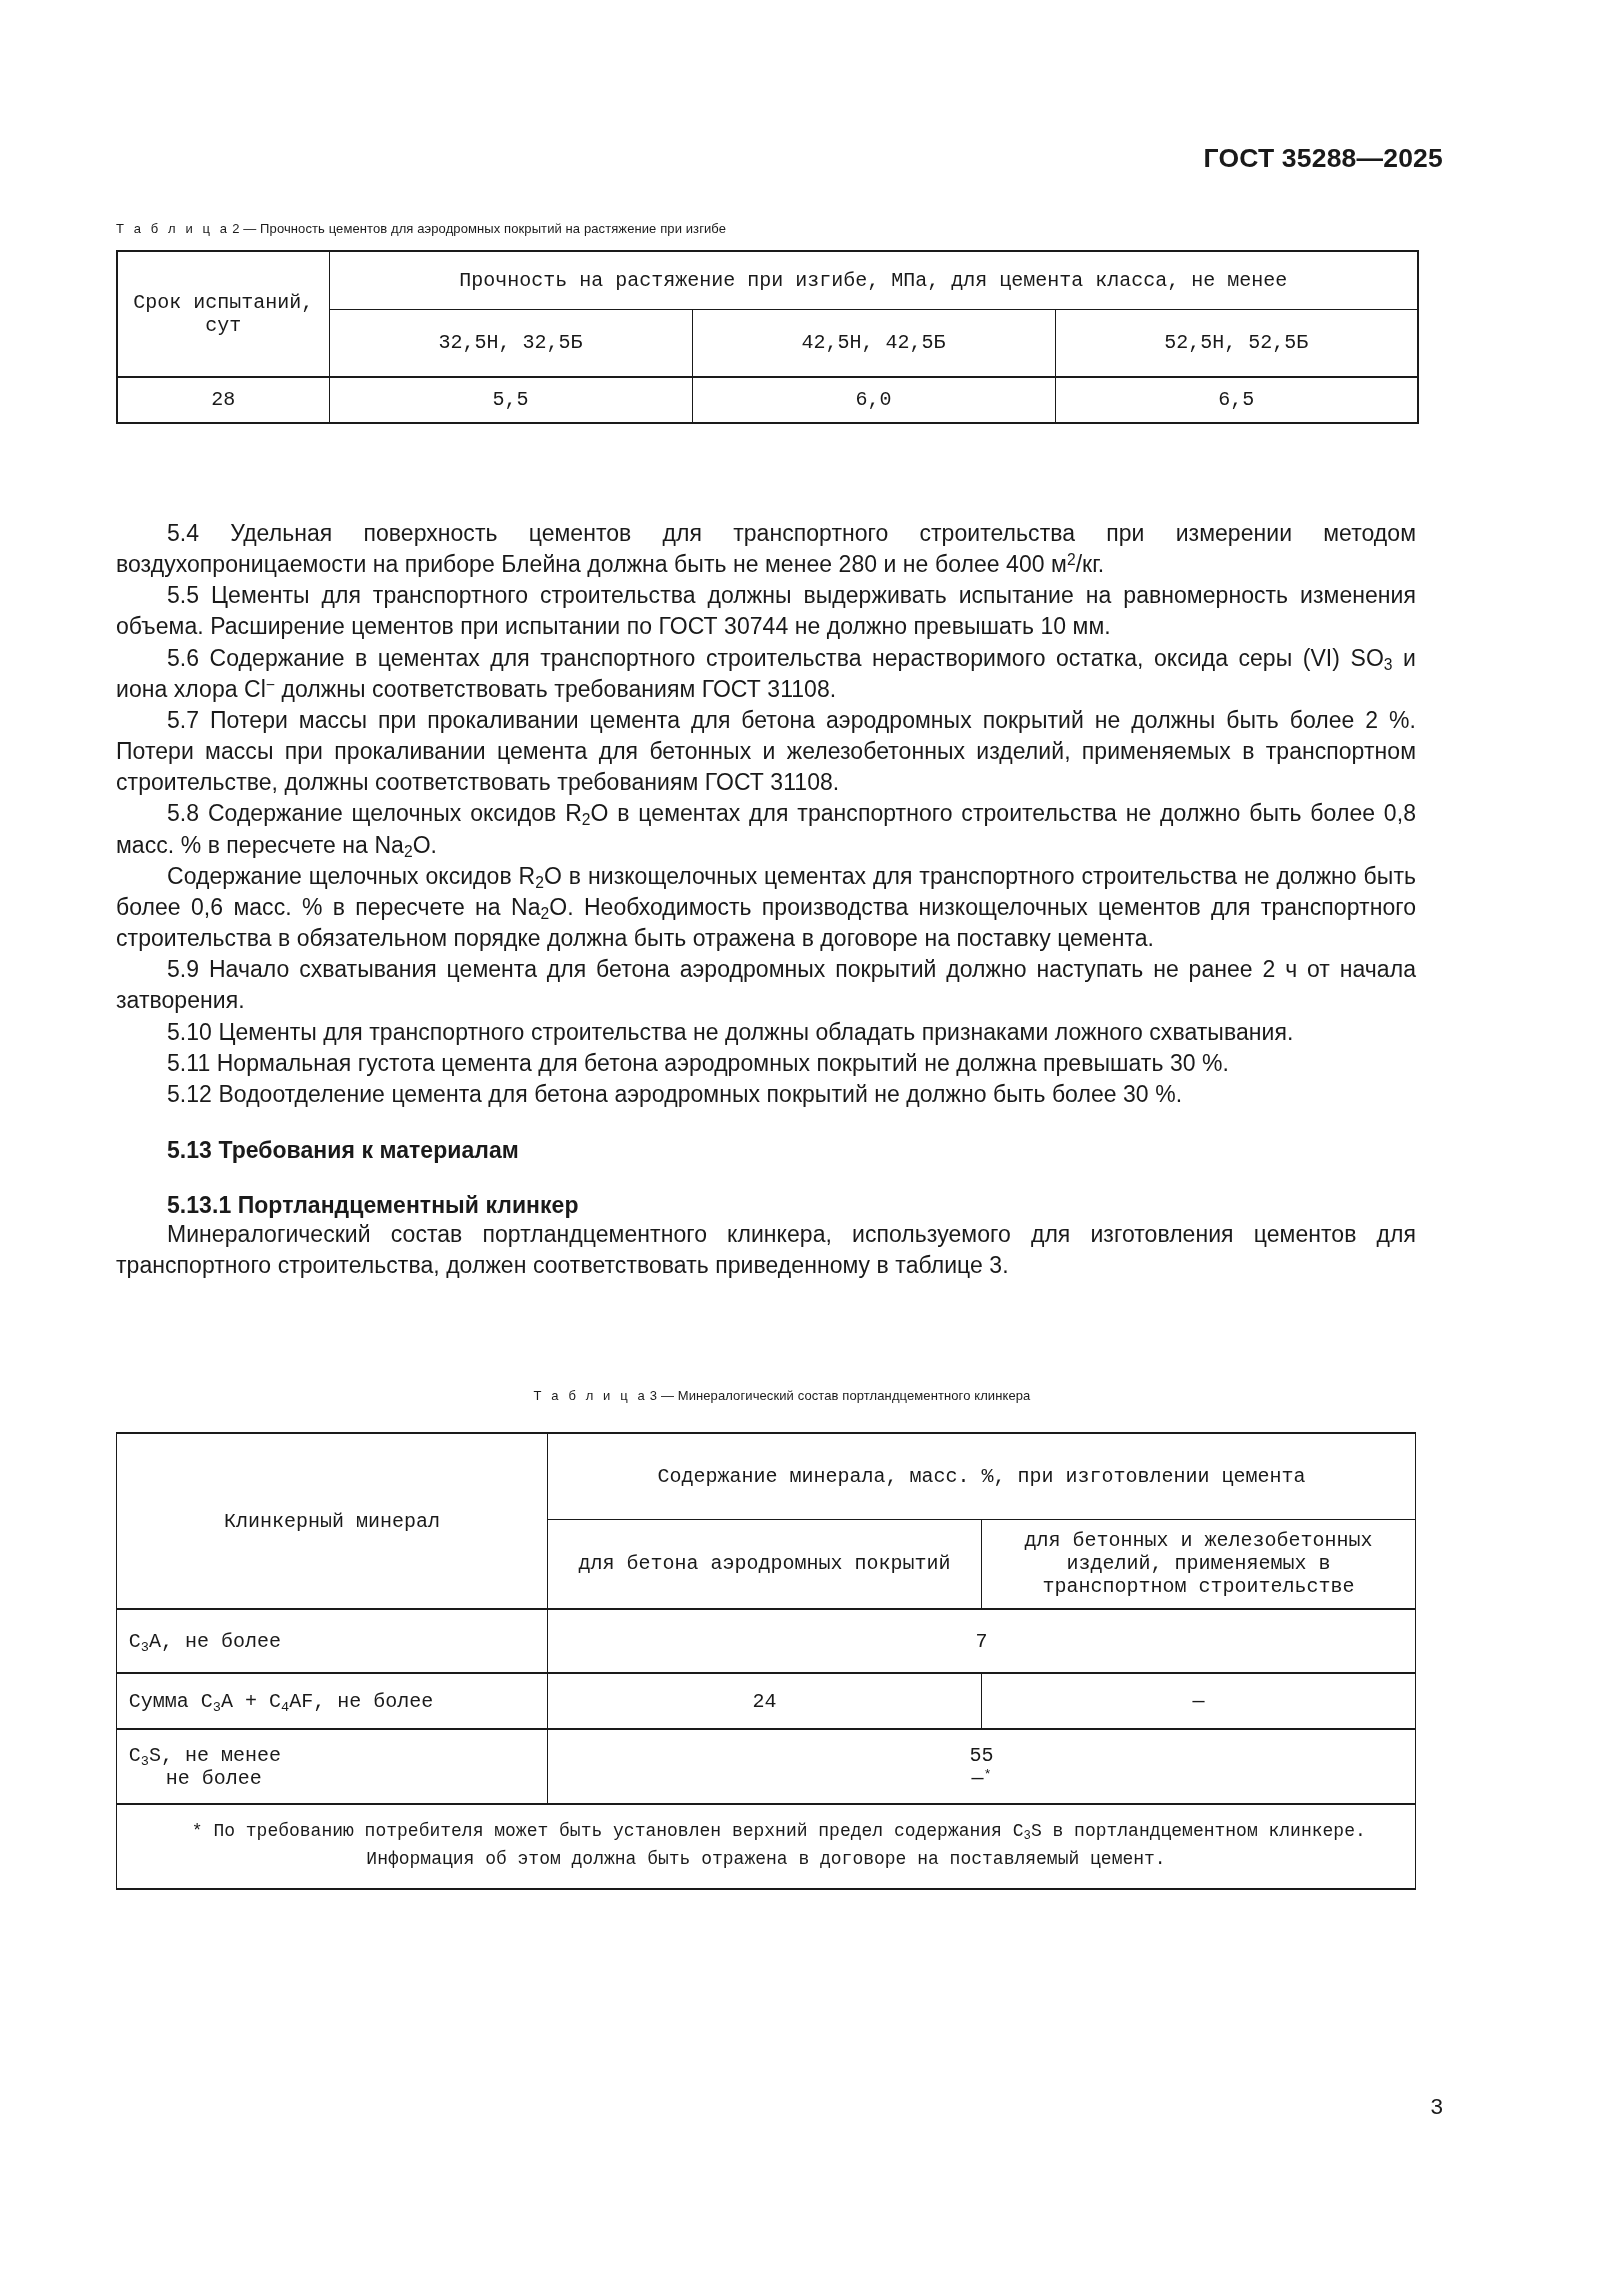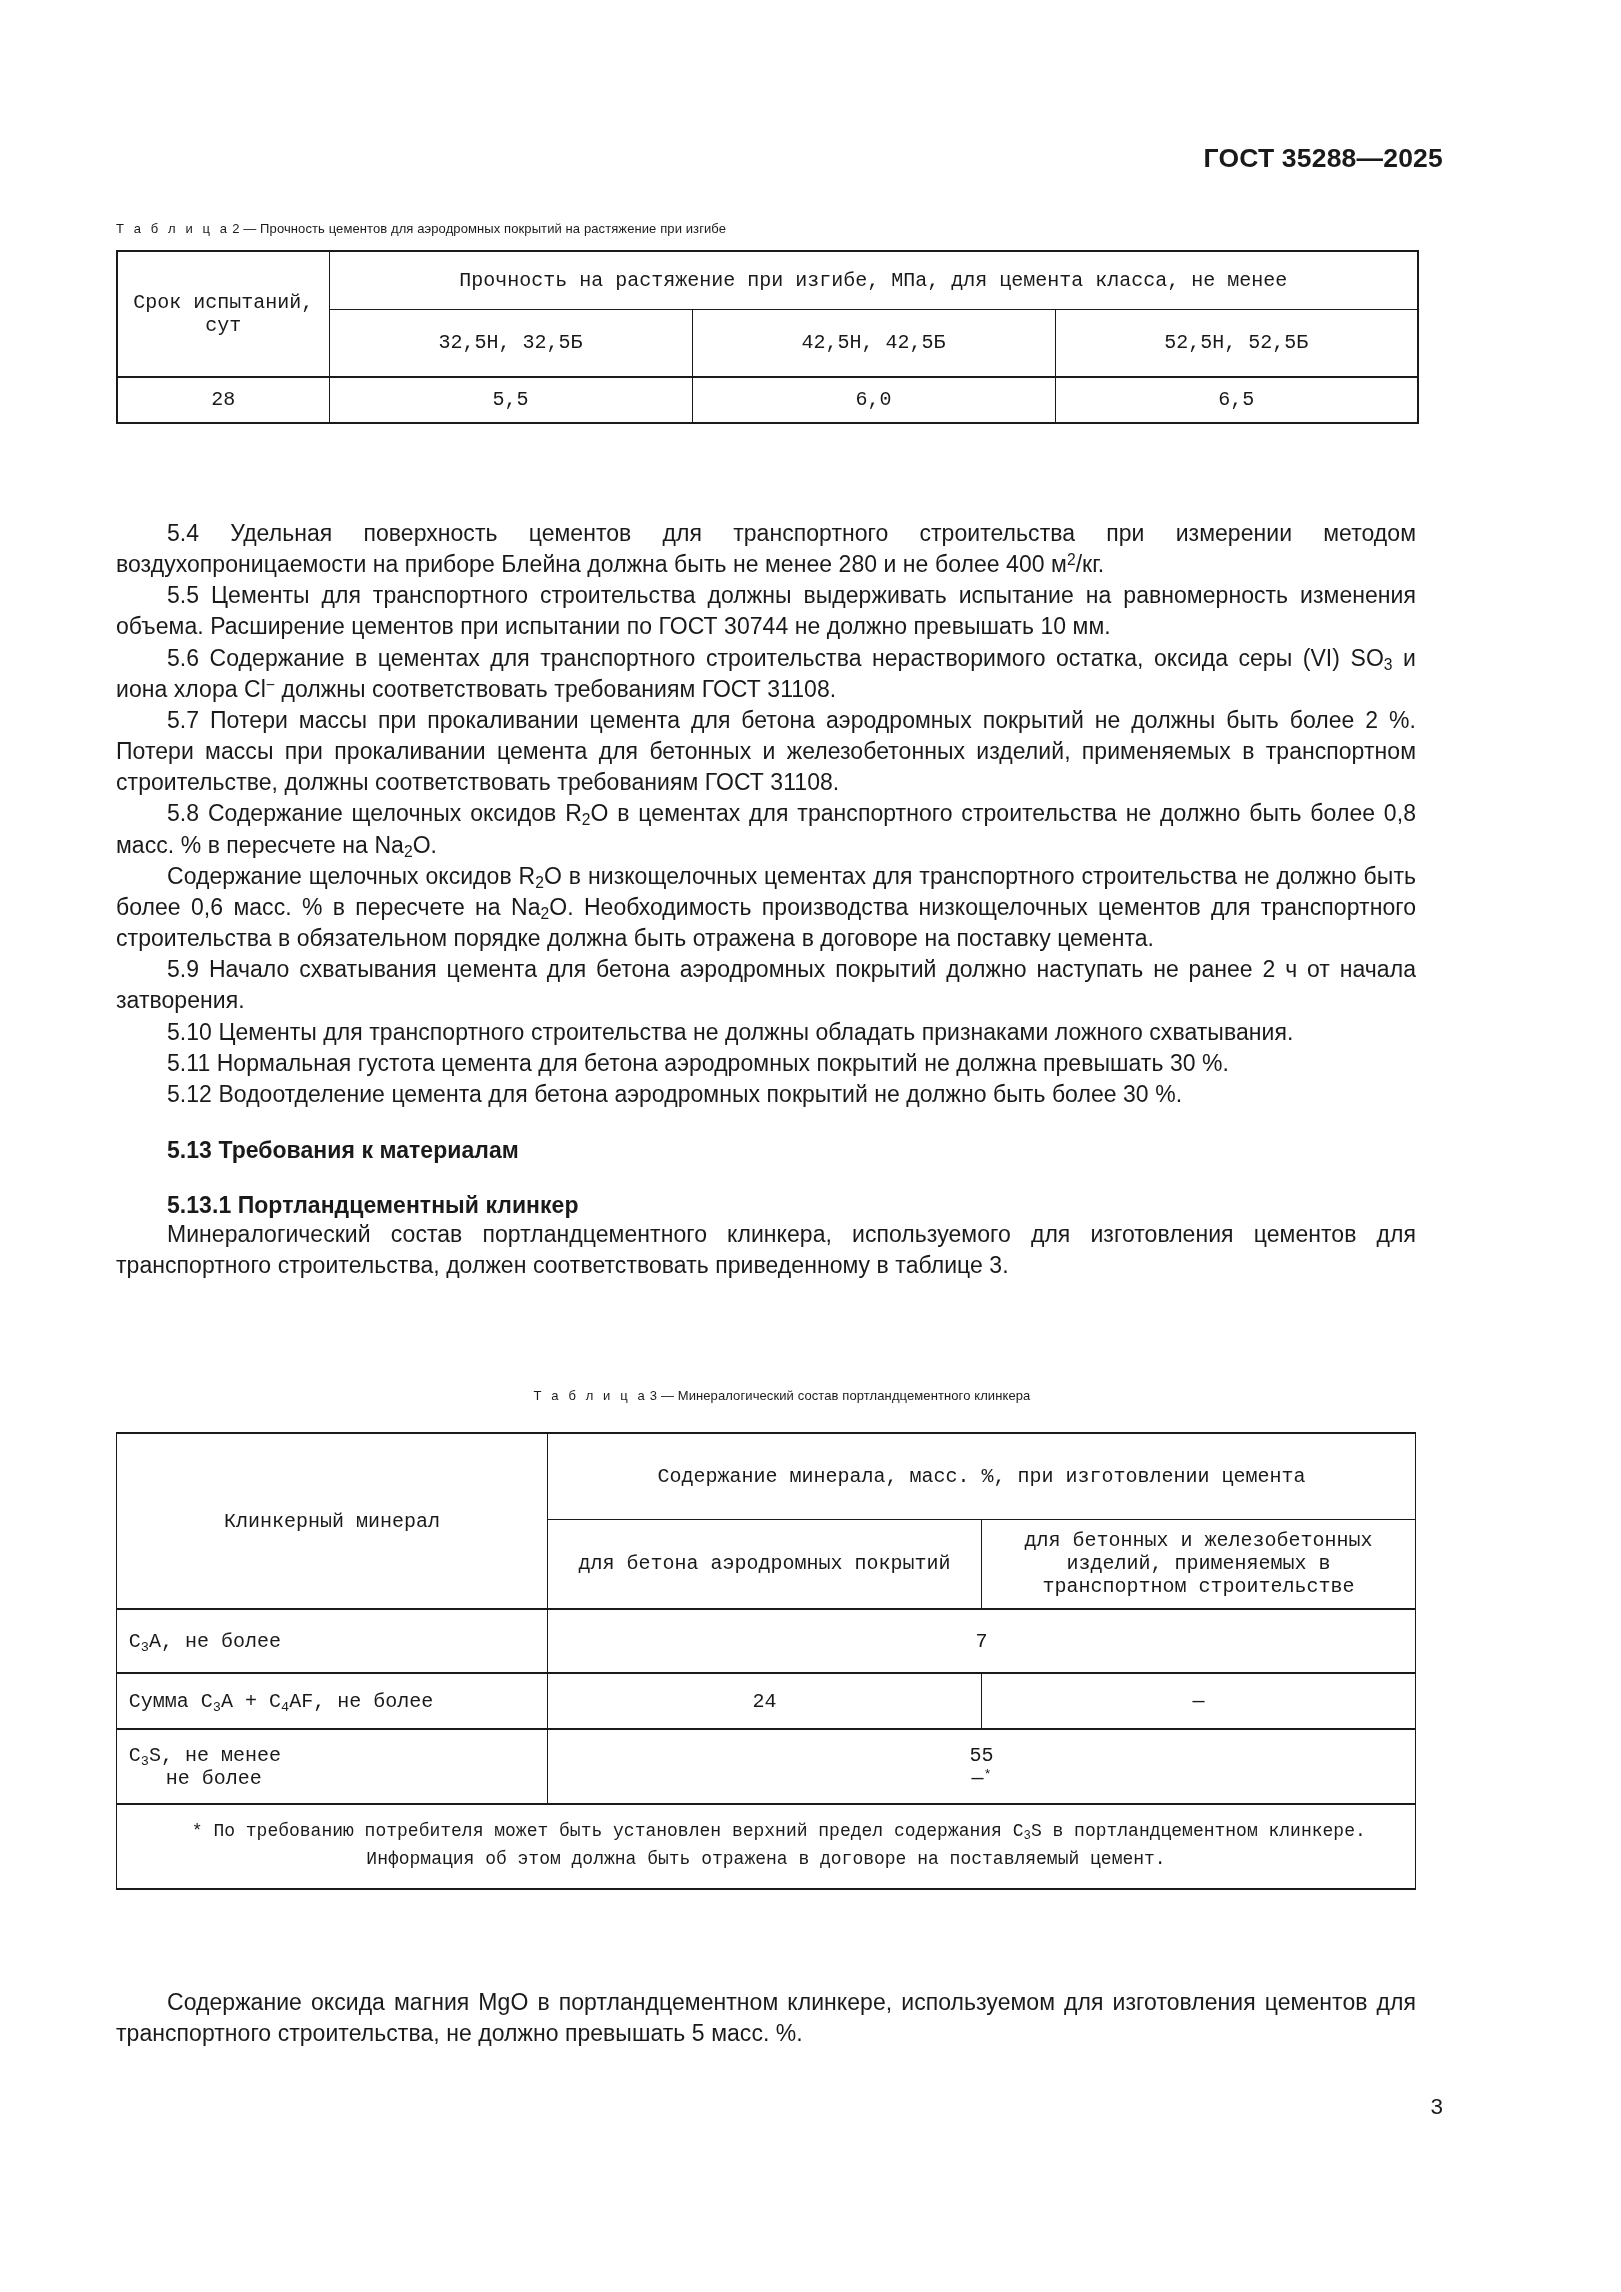--- a/index.html
+++ b/index.html
@@ -243,20 +243,17 @@
 
         <tr>
           <td colspan="3" class="note thick-top thick-bottom outer-l outer-r">
               <span class="firstline"><span>*</span><span> По требованию потребителя может быть установлен верхний предел содержания C</span><sub>3</sub><span>S в портландцементном клинкере. Информация об этом должна быть отражена в договоре на поставляемый цемент.</span></span>
             </td>
         </tr>
       </tbody>
     </table>
   </div>
 
-  <div class="block-text2">
-    <p class="body">Содержание оксида магния MgO в портландцементном клинкере, используемом для изготовления цементов для транспортного строительства, не должно превышать 5 масс. %.</p>
-  </div>
 
   <div class="pagenum">3</div>
 
 </div>
 
 
 </body></html>

